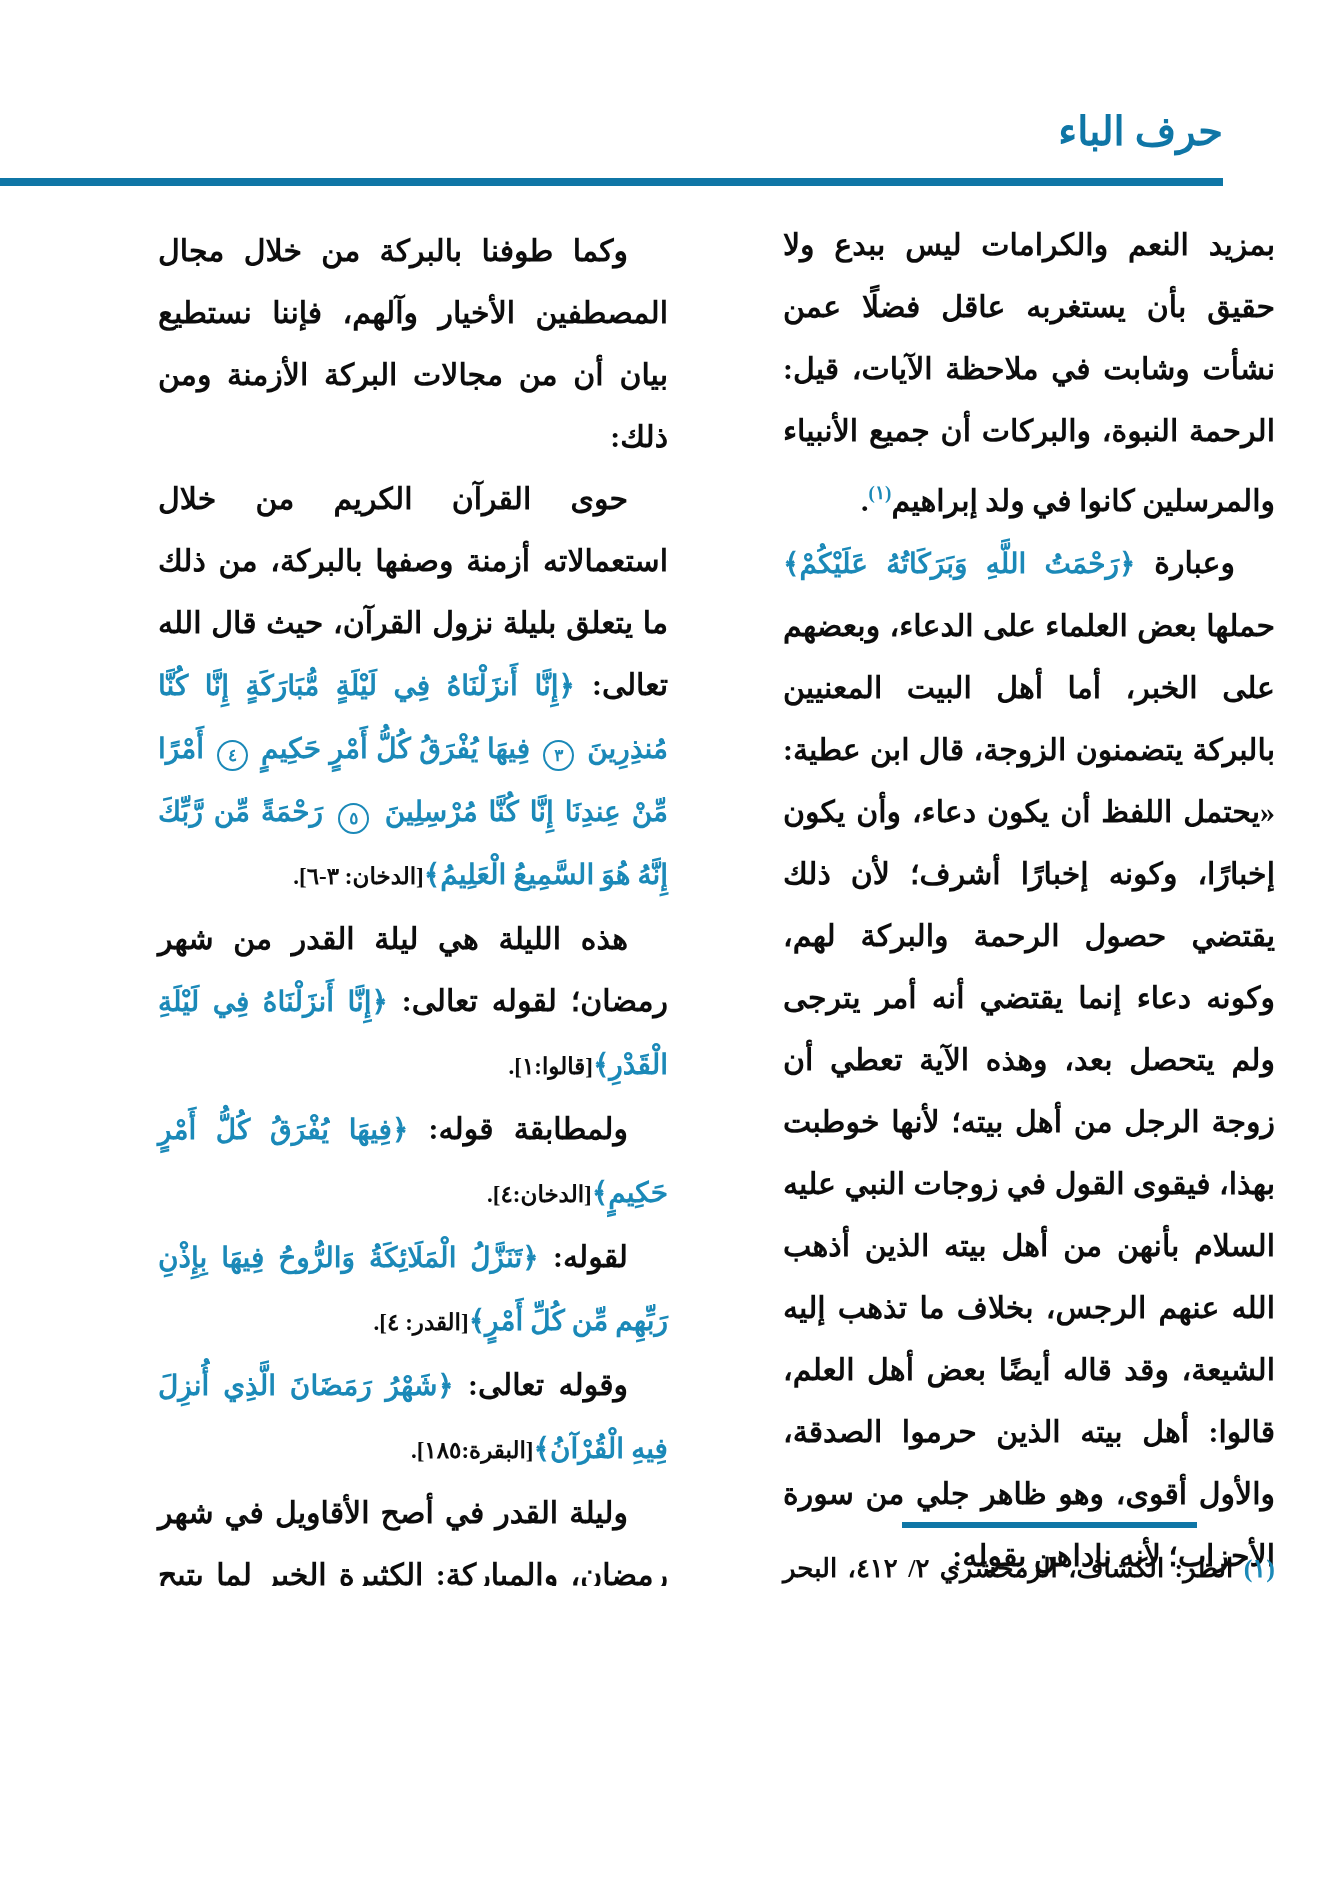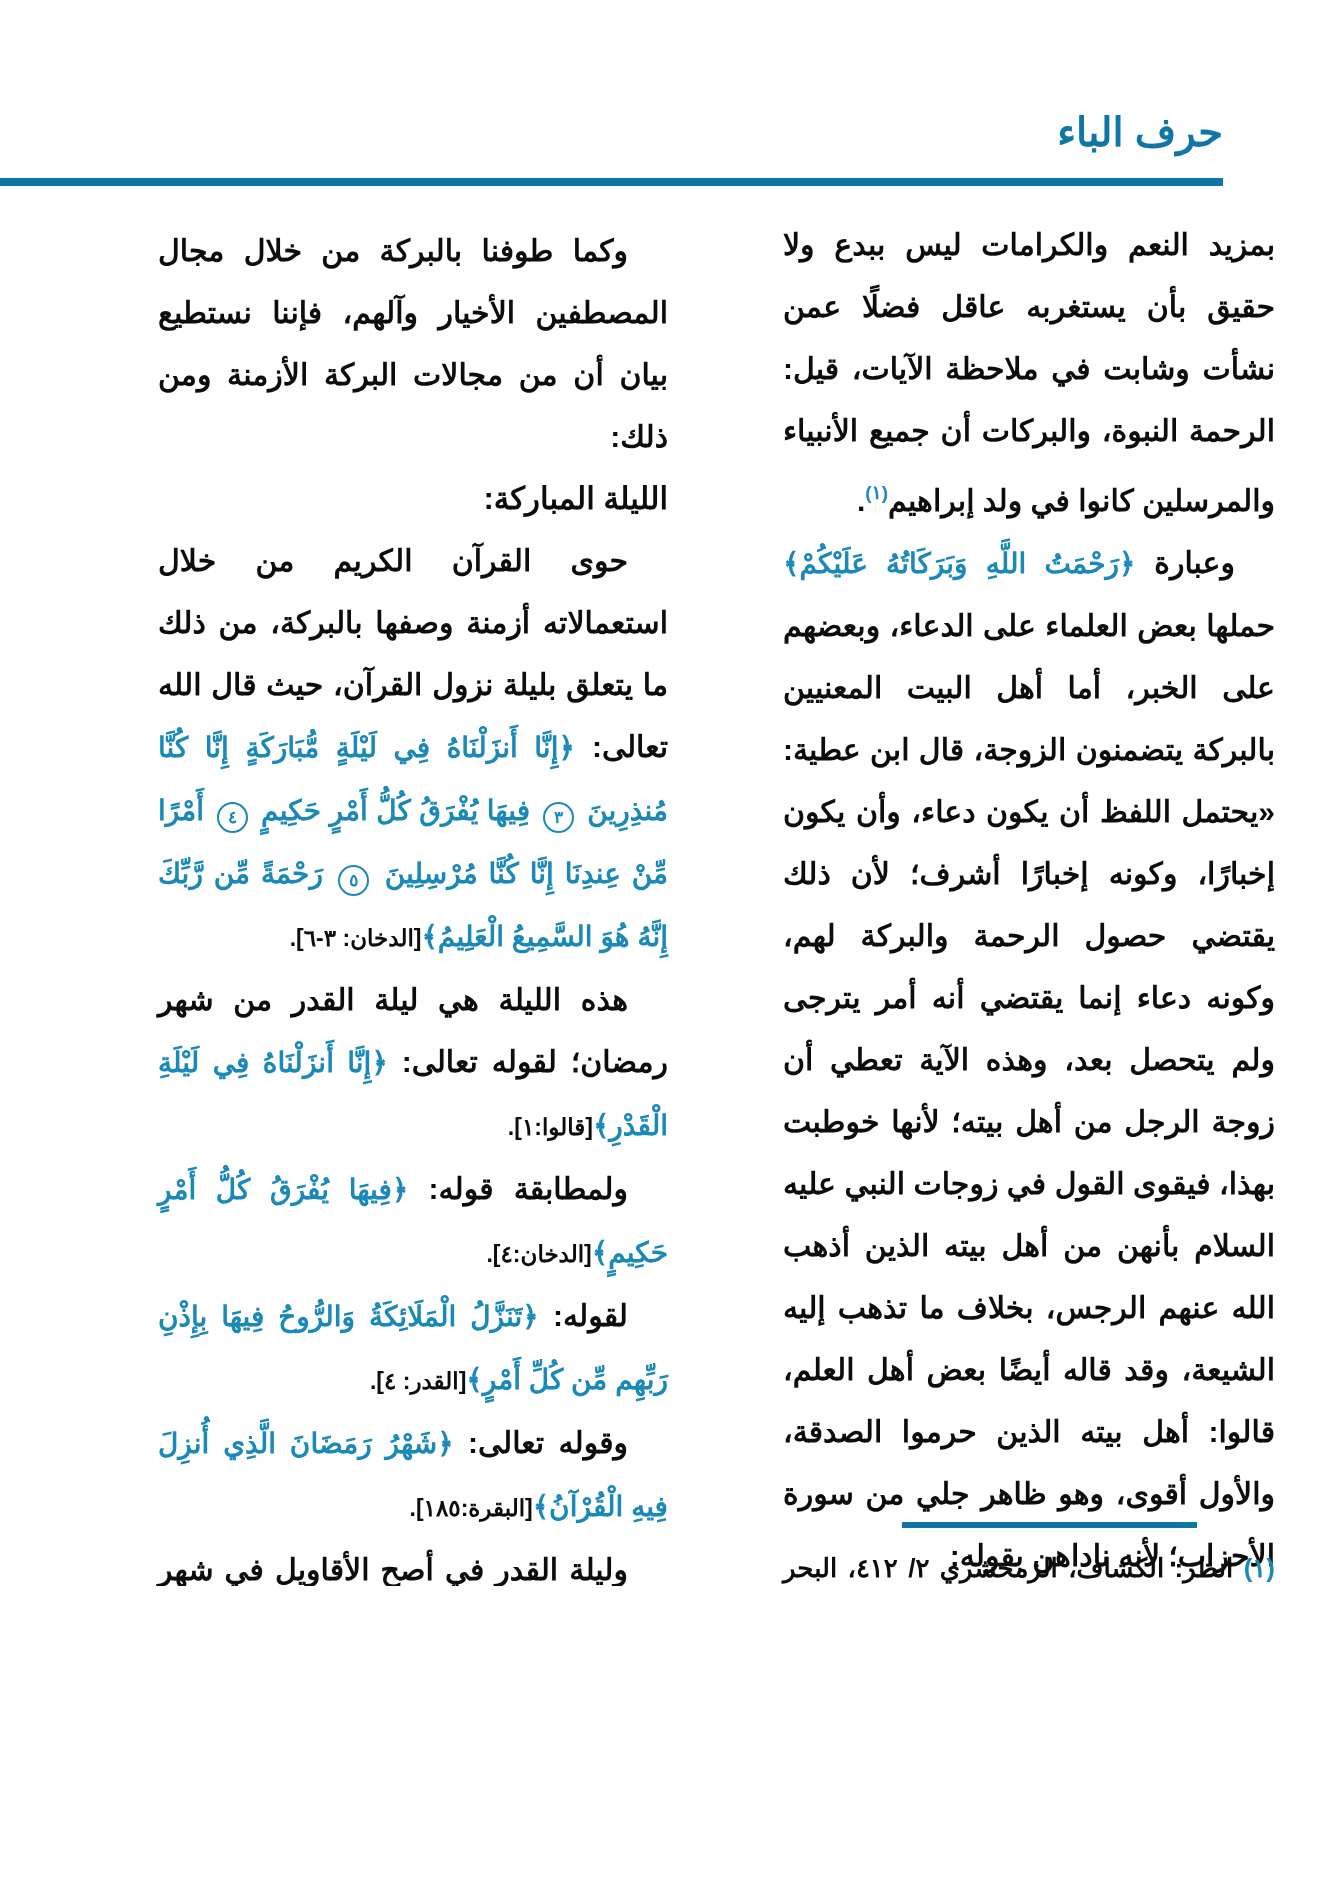--- a/index.html
+++ b/index.html
@@ -1,20 +1,20 @@
 <!DOCTYPE html>
 <html lang="ar" style="--teal-dark: #0f76a6; --teal: #1b89b8; --badge: #43a8cc; --ink: #0d0d0d; --page-bg: #ffffff;"><head>
 <meta charset="utf-8">
 <style>
   html,body{margin:0;padding:0;background:#ffffff;}
   .page{
     position:relative;
     width:1339px;height:1586px;
     background:var(--page-bg,#fff);
-    font-family:Liberation Sans, sans-serif;
+    font-family:Liberation Serif, serif;
     direction:rtl;
     overflow:hidden;
   }
   
   .header-title{
     position:absolute;
     top:108px;right:116px;
     color:var(--teal-dark);
     font-size:40px;font-weight:bold;
     line-height:1.2;
@@ -87,21 +87,20 @@
 
   <div class="header-rule"></div>
 
   <div class="col col-right">
       <p class="para"><span class="seg-body">بمزيد النعم والكرامات ليس ببدع ولا حقيق بأن يستغربه عاقل فضلًا عمن نشأت وشابت في ملاحظة الآيات، قيل: الرحمة النبوة، والبركات أن جميع الأنبياء والمرسلين كانوا في ولد إبراهيم</span><span class="seg-fnsup">(١)</span><span class="seg-body">.</span></p>
       <p class="para indent"><span class="seg-body">وعبارة </span><span class="seg-quran">﴿رَحْمَتُ اللَّهِ وَبَرَكَاتُهُ عَلَيْكُمْ﴾</span><span class="seg-body"> حملها بعض العلماء على الدعاء، وبعضهم على الخبر، أما أهل البيت المعنيين بالبركة يتضمنون الزوجة، قال ابن عطية: «يحتمل اللفظ أن يكون دعاء، وأن يكون إخبارًا، وكونه إخبارًا أشرف؛ لأن ذلك يقتضي حصول الرحمة والبركة لهم، وكونه دعاء إنما يقتضي أنه أمر يترجى ولم يتحصل بعد، وهذه الآية تعطي أن زوجة الرجل من أهل بيته؛ لأنها خوطبت بهذا، فيقوى القول في زوجات النبي عليه السلام بأنهن من أهل بيته الذين أذهب الله عنهم الرجس، بخلاف ما تذهب إليه الشيعة، وقد قاله أيضًا بعض أهل العلم، قالوا: أهل بيته الذين حرموا الصدقة، والأول أقوى، وهو ظاهر جلي من سورة الأحزاب؛ لأنه ناداهن بقوله: </span></p>
     </div>
 
   <div class="col col-left">
       <p class="para indent"><span class="seg-body">وكما طوفنا بالبركة من خلال مجال المصطفين الأخيار وآلهم، فإننا نستطيع بيان أن من مجالات البركة الأزمنة ومن ذلك:</span></p>
-      <p class="para h-black"><span class="seg-body">الليلة المباركة:</span></p>
       <p class="para indent"><span class="seg-body">حوى القرآن الكريم من خلال استعمالاته أزمنة وصفها بالبركة، من ذلك ما يتعلق بليلة نزول القرآن، حيث قال الله تعالى: </span><span class="seg-quran">﴿إِنَّا أَنزَلْنَاهُ فِي لَيْلَةٍ مُّبَارَكَةٍ إِنَّا كُنَّا مُنذِرِينَ</span> <span class="seg-vnum">٣</span> <span class="seg-quran">فِيهَا يُفْرَقُ كُلُّ أَمْرٍ حَكِيمٍ</span> <span class="seg-vnum">٤</span> <span class="seg-quran">أَمْرًا مِّنْ عِندِنَا إِنَّا كُنَّا مُرْسِلِينَ</span> <span class="seg-vnum">٥</span> <span class="seg-quran">رَحْمَةً مِّن رَّبِّكَ إِنَّهُ هُوَ السَّمِيعُ الْعَلِيمُ﴾</span><span class="seg-ref">[الدخان: ٣-٦].</span></p>
       <p class="para indent"><span class="seg-body">هذه الليلة هي ليلة القدر من شهر رمضان؛ لقوله تعالى: </span><span class="seg-quran">﴿إِنَّا أَنزَلْنَاهُ فِي لَيْلَةِ الْقَدْرِ﴾</span><span class="seg-ref">[قالوا:١].</span></p>
       <p class="para indent"><span class="seg-body">ولمطابقة قوله: </span><span class="seg-quran">﴿فِيهَا يُفْرَقُ كُلُّ أَمْرٍ حَكِيمٍ﴾</span><span class="seg-ref">[الدخان:٤].</span></p>
       <p class="para indent"><span class="seg-body">لقوله: </span><span class="seg-quran">﴿تَنَزَّلُ الْمَلَائِكَةُ وَالرُّوحُ فِيهَا بِإِذْنِ رَبِّهِم مِّن كُلِّ أَمْرٍ﴾</span><span class="seg-ref">[القدر: ٤].</span></p>
       <p class="para indent"><span class="seg-body">وقوله تعالى: </span><span class="seg-quran">﴿شَهْرُ رَمَضَانَ الَّذِي أُنزِلَ فِيهِ الْقُرْآنُ﴾</span><span class="seg-ref">[البقرة:١٨٥].</span></p>
       <p class="para indent"><span class="seg-body">وليلة القدر في أصح الأقاويل في شهر رمضان، والمباركة: الكثيرة الخير لما يتيح الله فيها من الأمور التي يتعلق بها منافع العباد في دينهم ودنياهم، ولولم يوجد فيها</span></p>
     </div>
 
   <div class="fn-area fn-right">
     <div class="fn-sep"></div>

